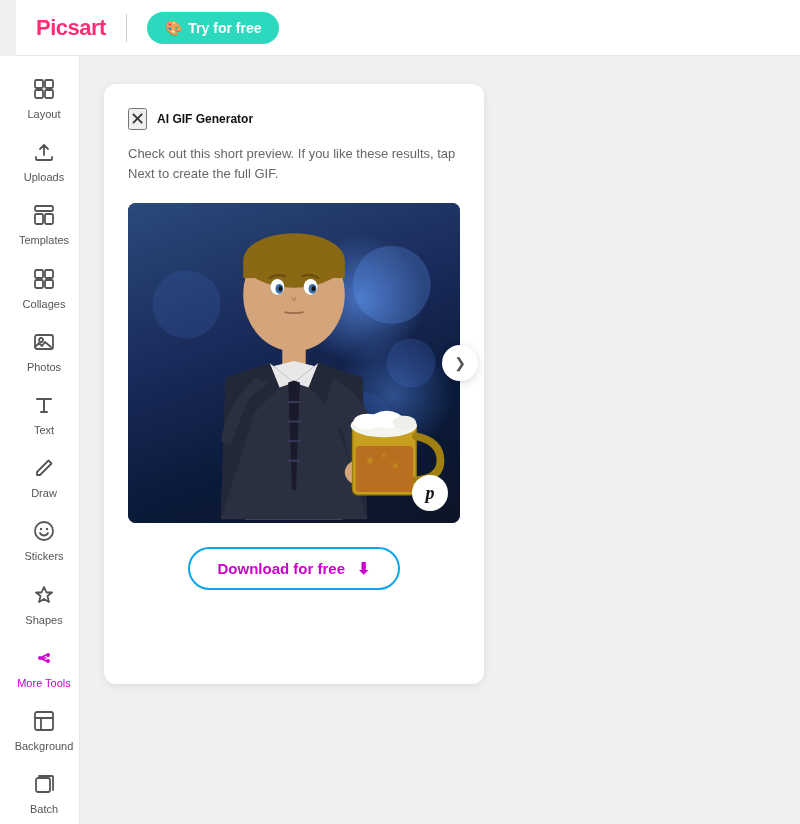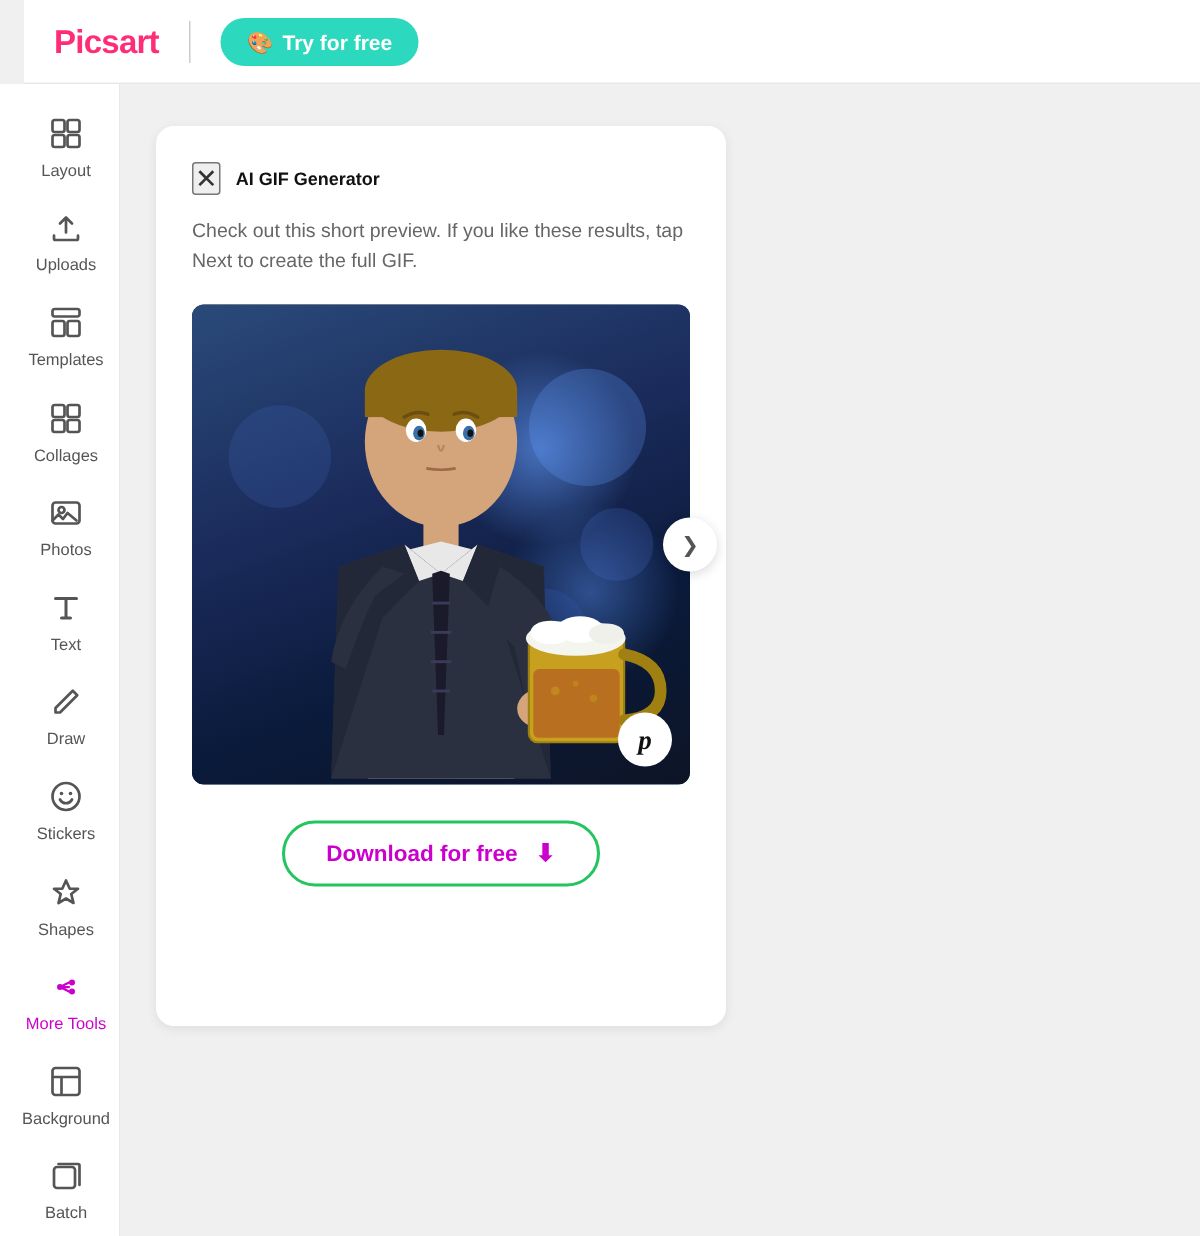--- a/index.html
+++ b/index.html
@@ -89,21 +89,21 @@
       width: 36px; height: 36px; background: #fff; border-radius: 50%;
       display: flex; align-items: center; justify-content: center;
       box-shadow: 0 2px 8px rgba(0,0,0,0.15); cursor: pointer; font-size: 14px;
       color: #555; border: none;
     }
 
     
     .download-btn-wrap { display: flex; justify-content: center; }
     .download-btn {
       display: flex; align-items: center; gap: 12px;
-      border: 2px solid #22c55e; color: #cc00cc; background: #fff;
+      border: 2px solid #0ea5e9; color: #cc00cc; background: #fff;
       border-radius: 24px; padding: 10px 28px; font-size: 15px;
       font-weight: 600; cursor: pointer;
     }
 
     
     .svg-person { width: 100%; height: 100%; }
   </style>
 </head>
 <body>
 

